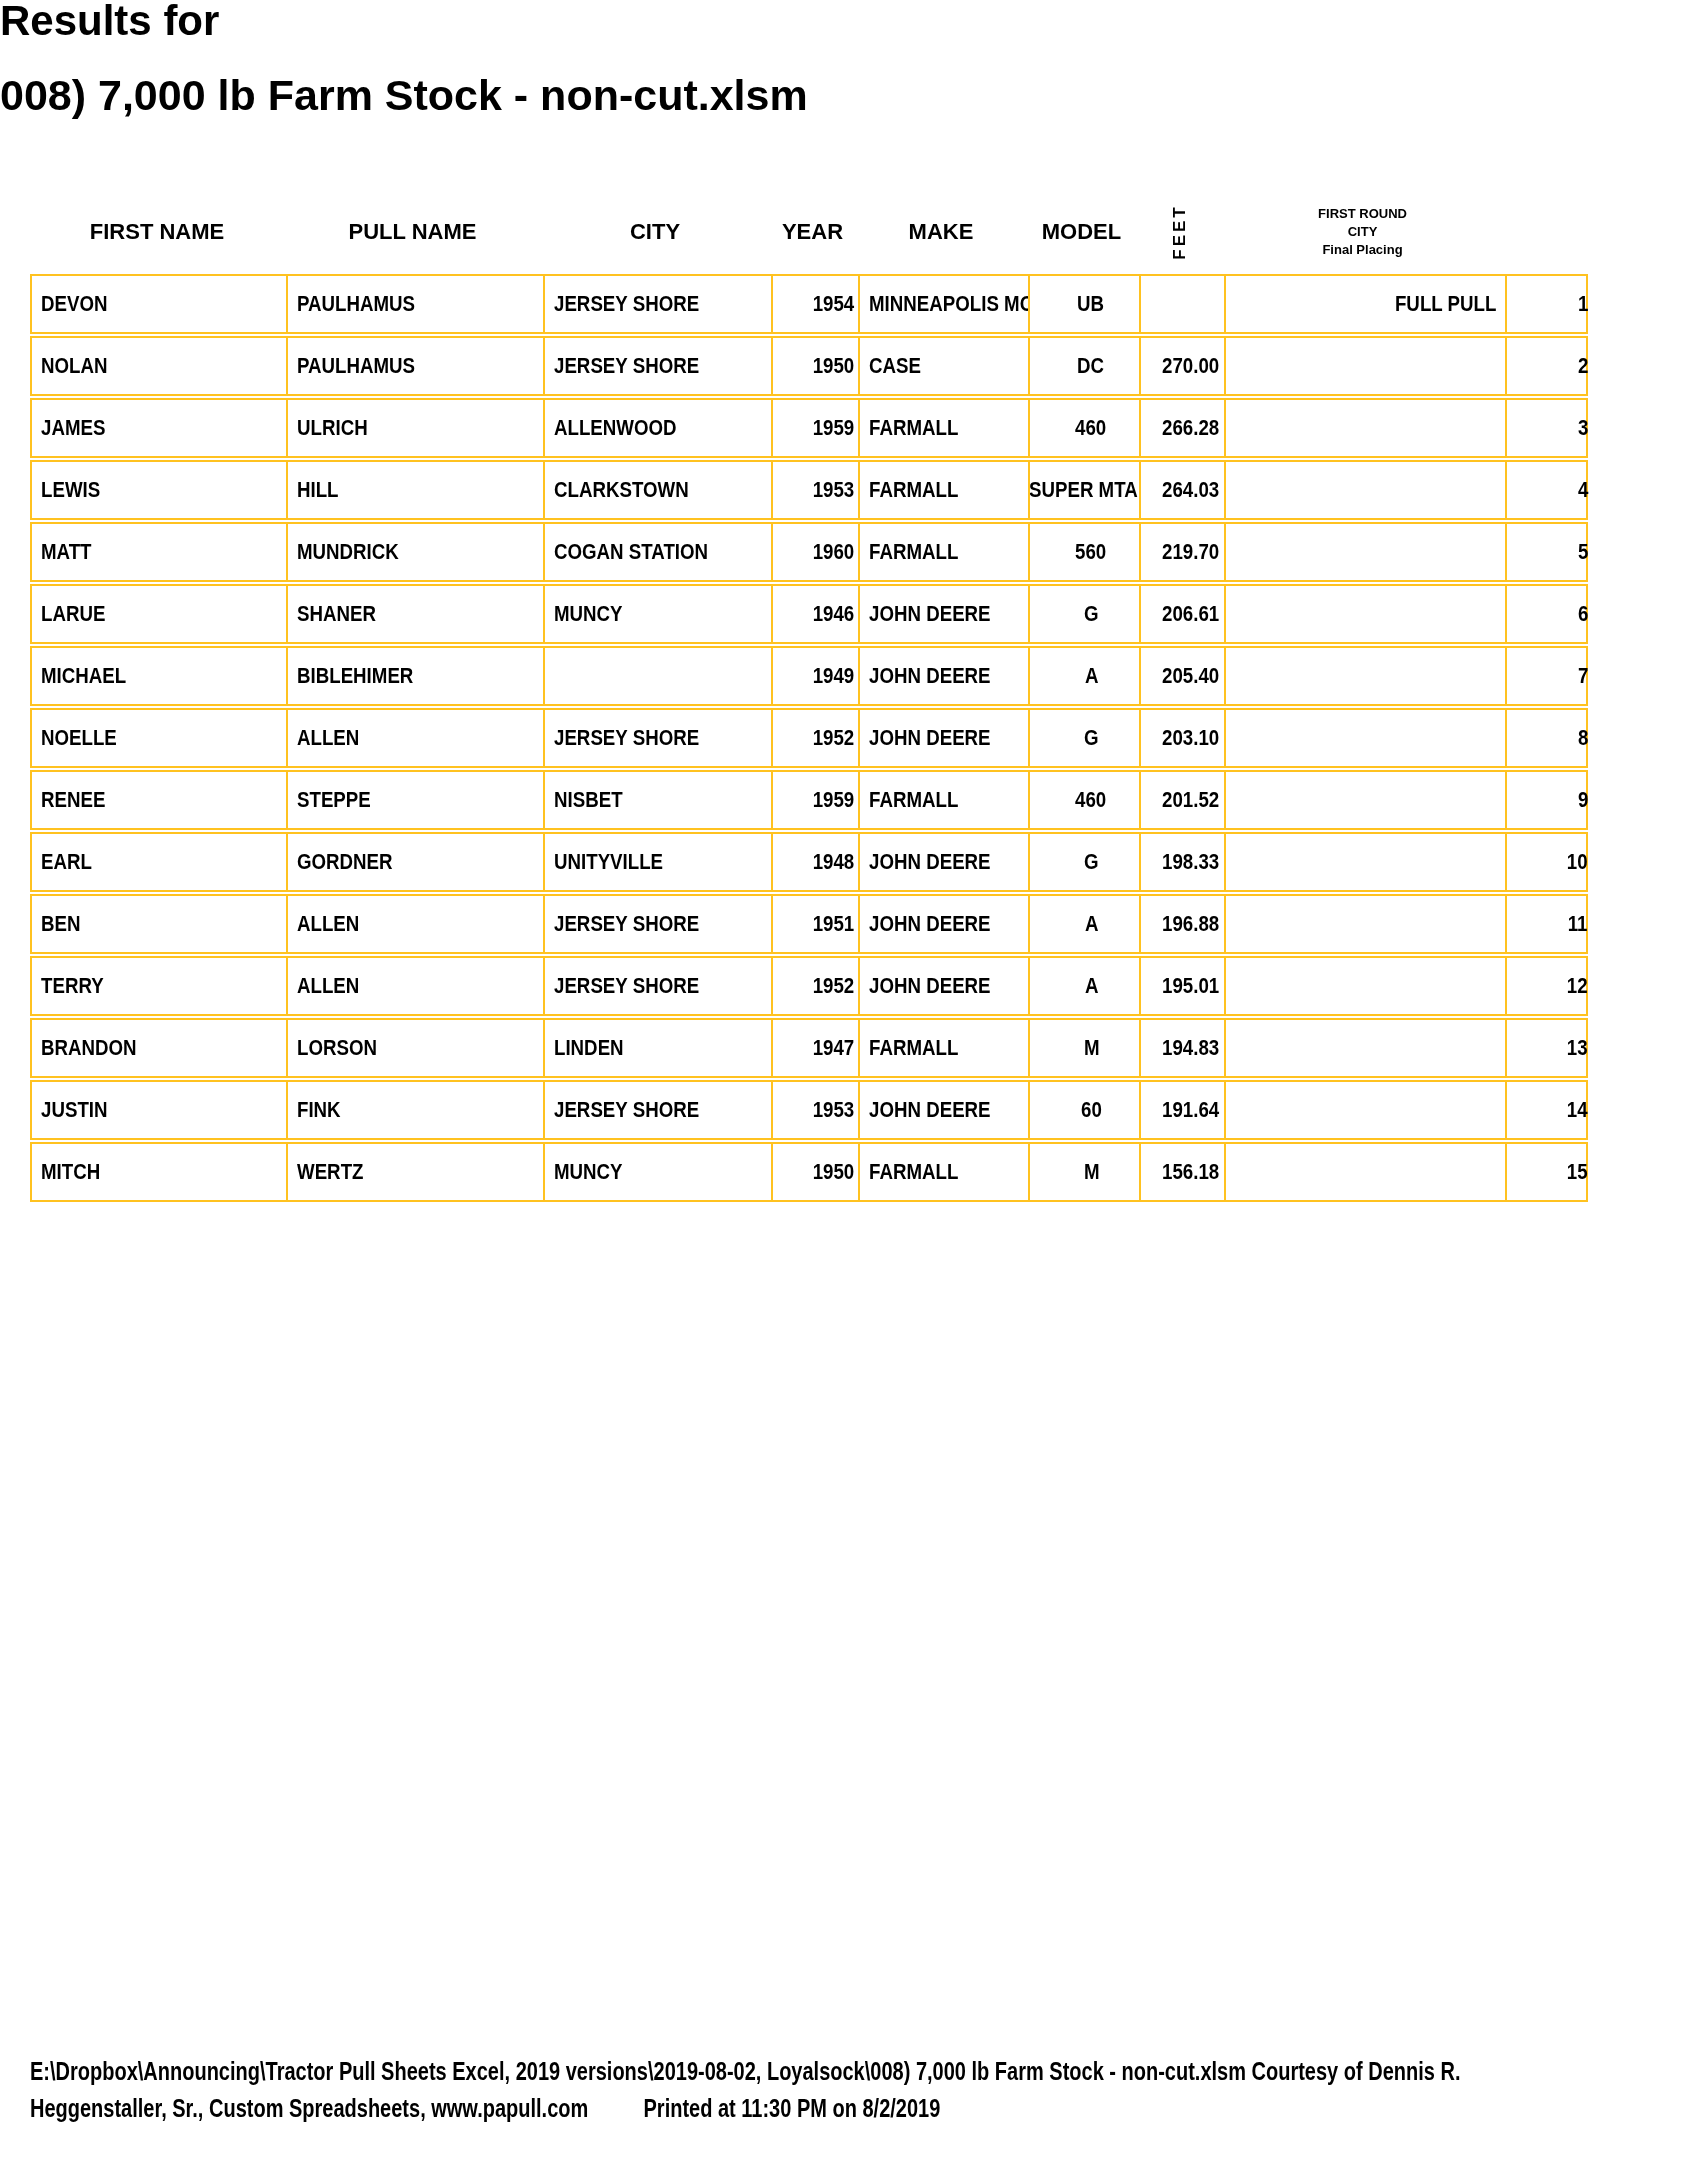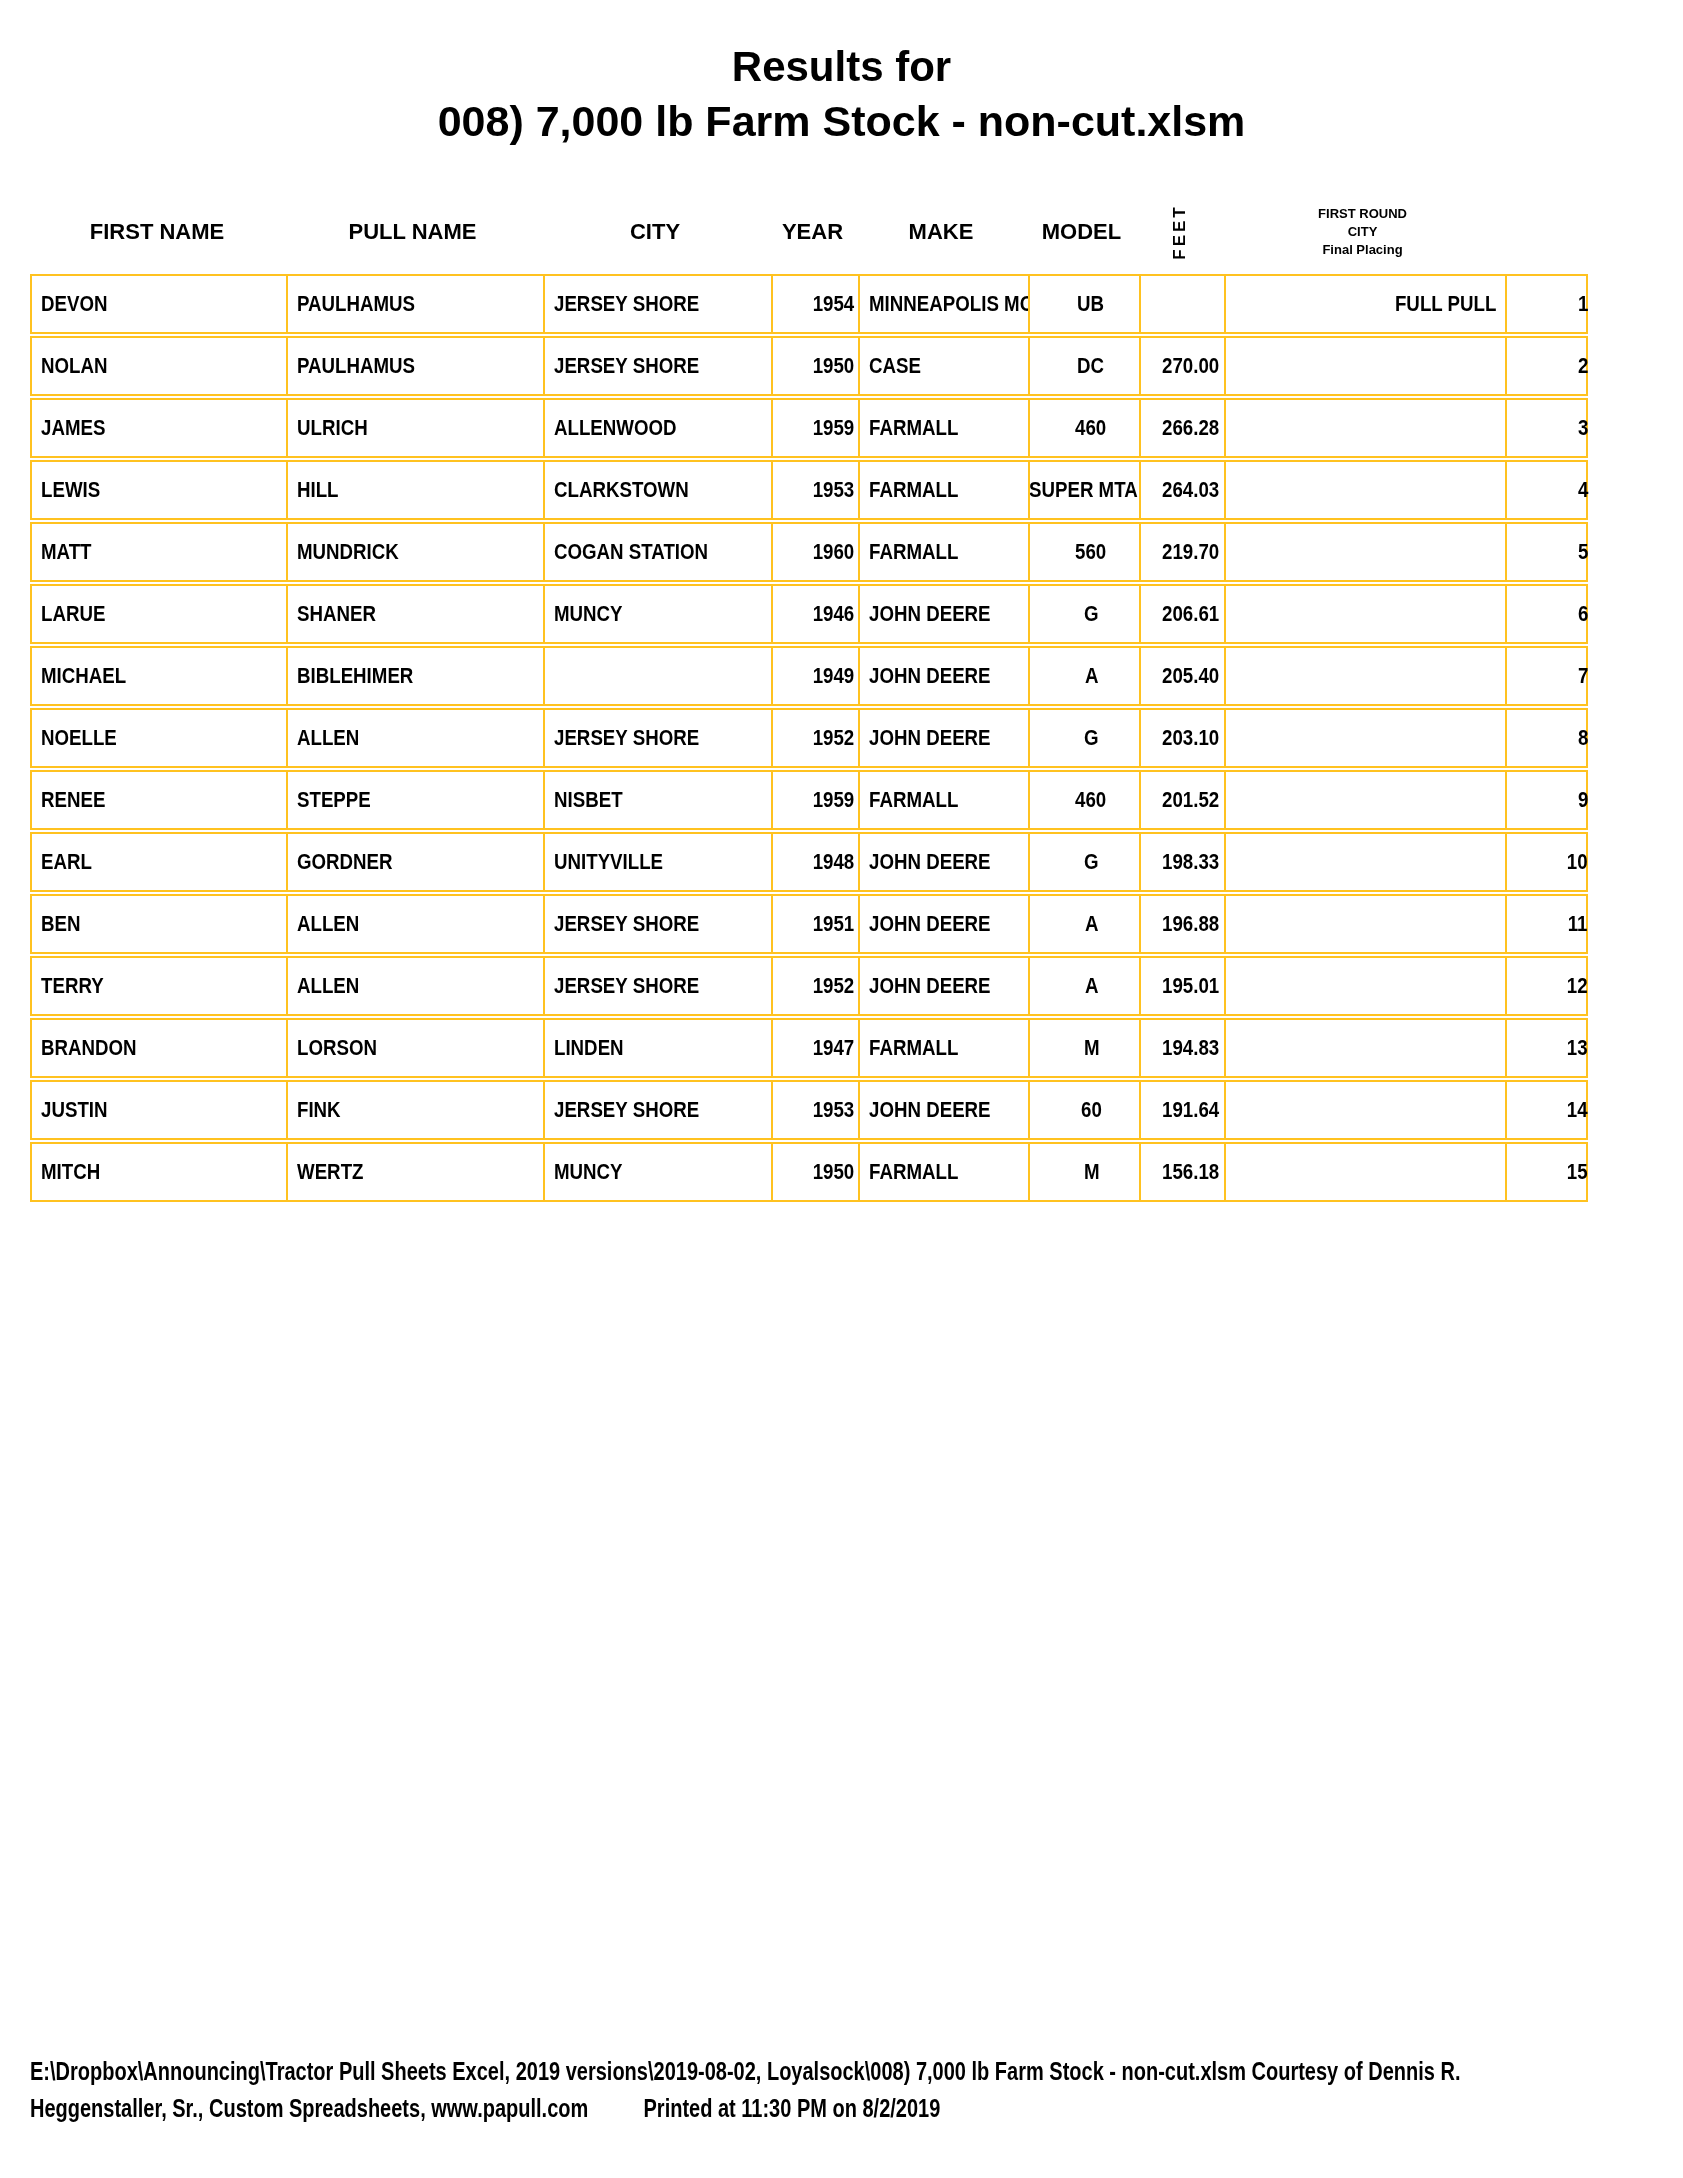--- a/index.html
+++ b/index.html
@@ -7,23 +7,23 @@
   html, body { background: #ffffff; }
   .page {
     position: relative;
     width: 1683px;
     height: 2178px;
     background: #ffffff;
     color: #000000;
     font-family: "Liberation Sans", sans-serif;
     overflow: hidden;
   }
-  .title-block { padding-top: 46px; text-align: center; line-height: 1; }
+  .title-block { line-height: 1; }
   .title-line1 { font-size: 42px; font-weight: bold; }
-  .title-line2 { font-size: 43px; font-weight: bold; margin-top: 12px; }
+  .title-line2 { font-size: 43px; font-weight: bold; margin-top: 32px; }
 
   .sheet { position: absolute; left: 30px; top: 190px; width: 1558px; }
 
   .grid9 {
     display: grid;
     grid-template-columns: 254px 257px 228px 87px 170px 111px 85px 281px 84px;
   }
 
   
   .header-row { height: 84px; align-items: center; }

